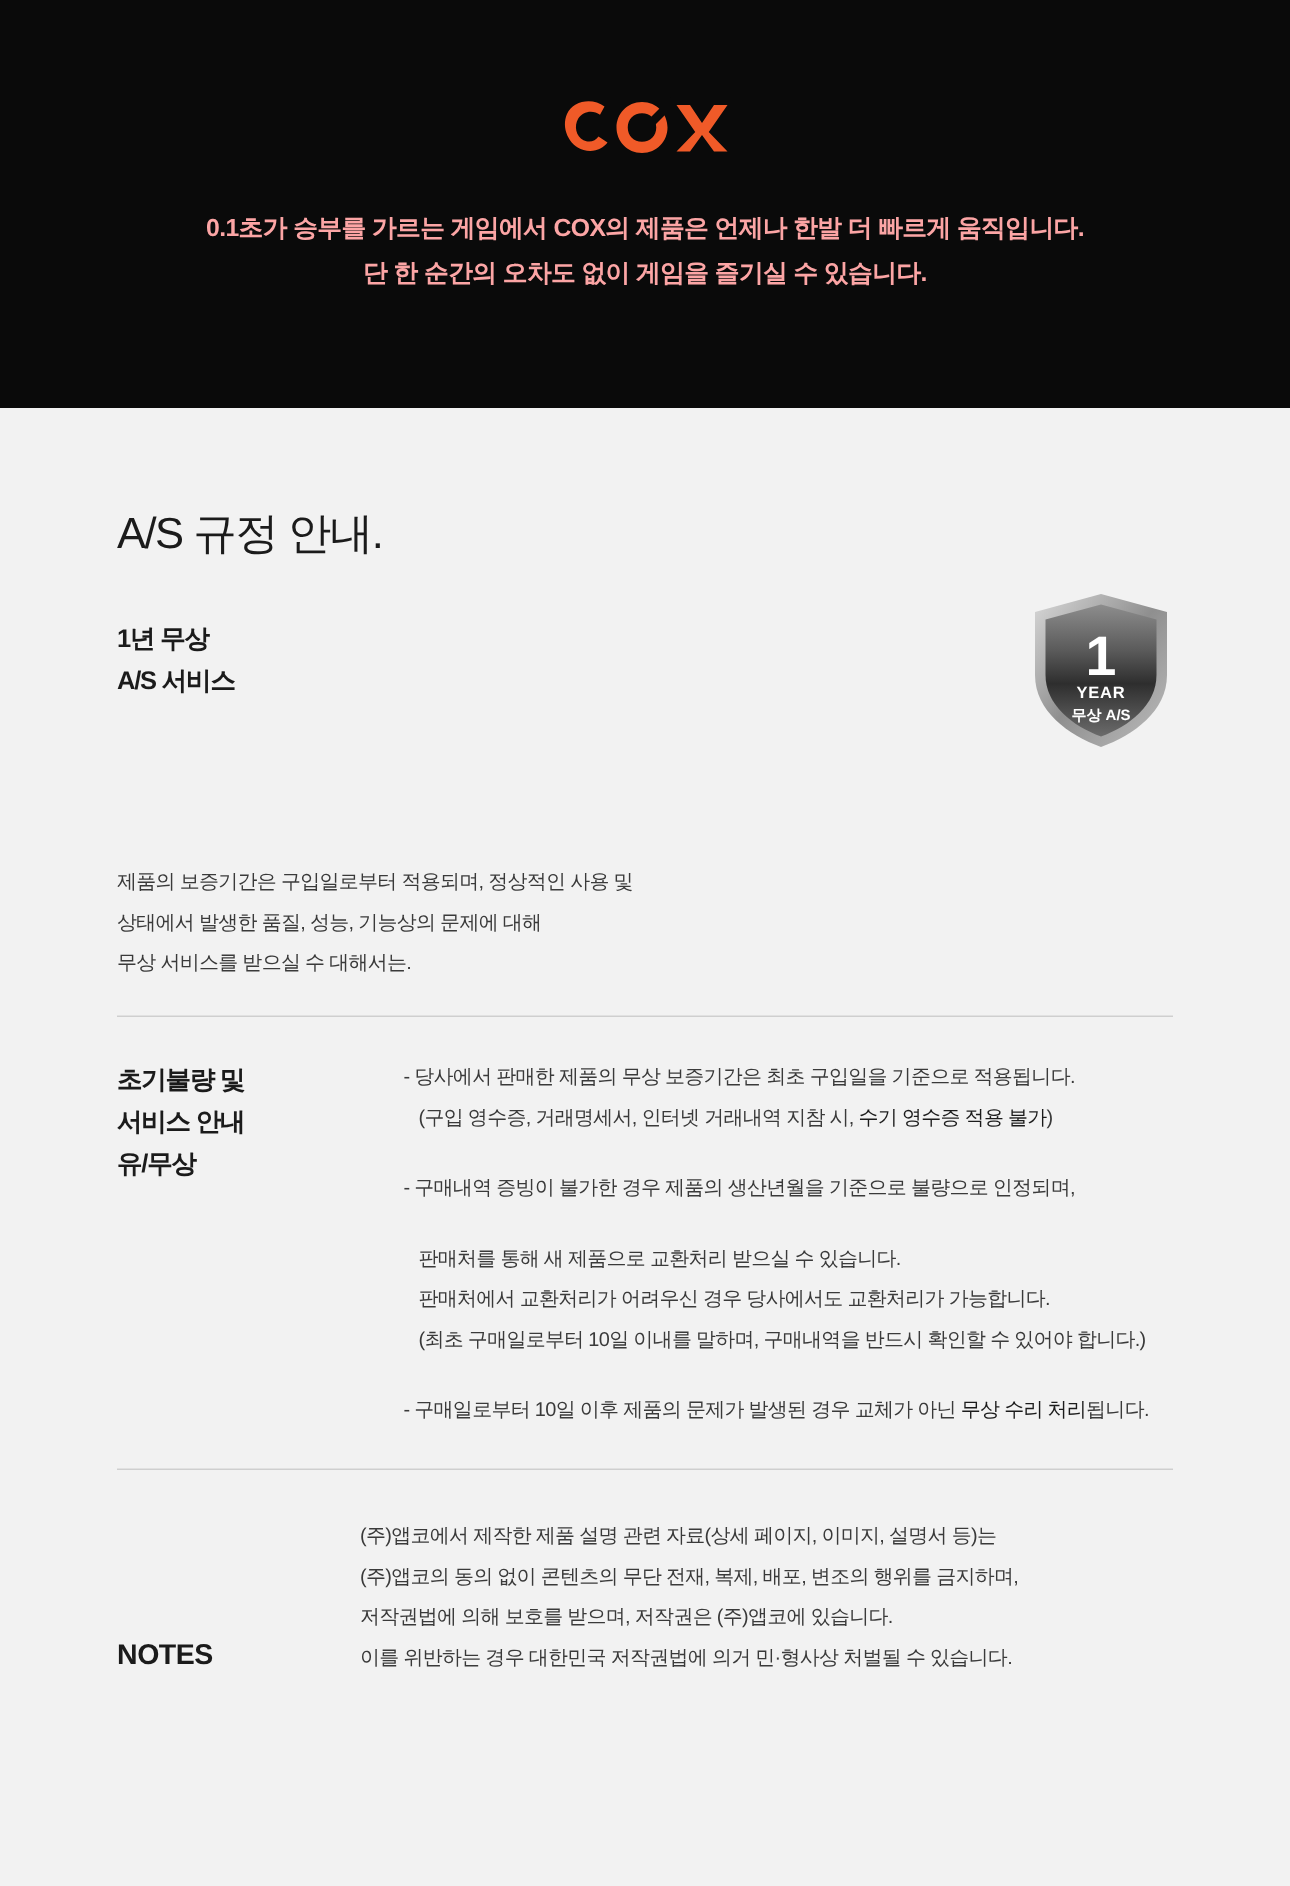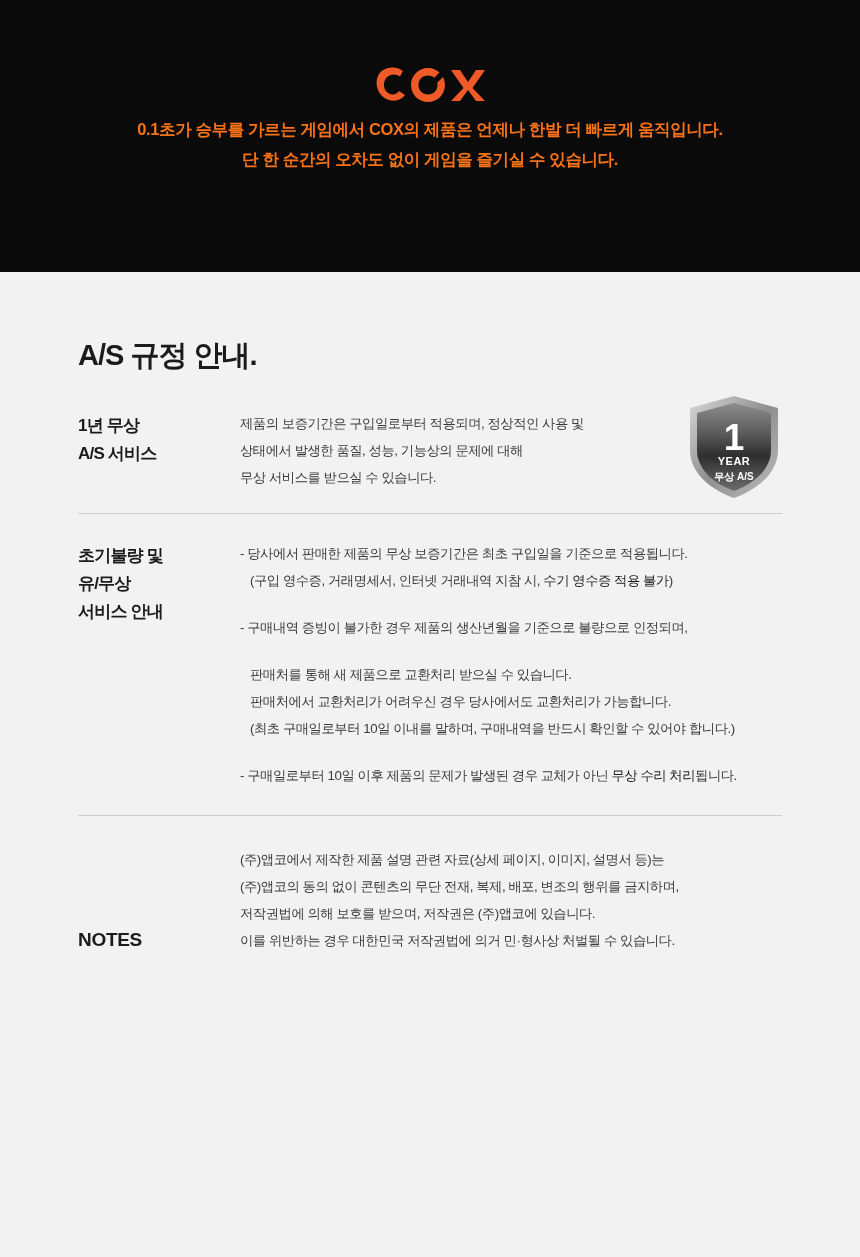--- a/index.html
+++ b/index.html
@@ -24,39 +24,40 @@
     padding-top: 62px;
     text-align: center;
   }
   .logo-wrap {
     display: inline-block;
     line-height: 0;
   }
   .logo-svg { display: block; }
 
   .hero-lines {
-    color: #f97316;
+    margin-top: 22px;
+    color: #fca5a5;
     font-size: 16.5px;
     font-weight: bold;
     line-height: 30px;
     letter-spacing: -0.4px;
   }
   .hero-line { display: block; }
 
   
   .sheet {
     background: #f2f2f2;
     width: 860px;
     box-sizing: border-box;
     padding: 0 78px;
   }
 
   .page-title {
     font-size: 29px;
-    font-weight: bold;
+    font-weight: normal;
     color: #1b1b1b;
     letter-spacing: -1px;
     padding-top: 64px;
     padding-bottom: 10px;
   }
 
   .section {
     display: flex;
     padding-top: 24px;
     padding-bottom: 22px;
@@ -74,33 +75,33 @@
   }
   .sec-label .l { display: block; }
   .sec-body {
     flex: 1 1 auto;
     font-size: 13.3px;
     color: #3a3a3a;
     line-height: 27px;
     letter-spacing: -0.45px;
   }
   .sec-body p { margin: 0; }
-  .sec-body .blk { margin-bottom: 20px; }
+  .sec-body .blk { margin-bottom: 20px; margin-left: 29px; }
   .sec-body .blk:last-child { margin-bottom: 0; }
   .sec-body .ind { padding-left: 10px; }
   .sec-body b { font-weight: normal; color: #1b1b1b; }
 
   .divider {
     border-top: 1px solid #cfcfcf;
     height: 0;
     margin: 0;
   }
 
   
-  .sec-warranty { position: relative; }
+  .sec-warranty { position: relative; flex-direction: column; }
   .sec-warranty .sec-body { padding-right: 130px; }
 
   .badge {
     position: absolute;
     right: 0;
     top: 8px;
     width: 96px;
     height: 106px;
   }
 
@@ -145,21 +146,21 @@
   <div class="page-title">A/S 규정 안내.</div>
 
   <div class="section sec-warranty">
     <div class="sec-label">
       <span class="l">1년 무상</span>
       <span class="l">A/S 서비스</span>
     </div>
     <div class="sec-body">
       <p>제품의 보증기간은 구입일로부터 적용되며, 정상적인 사용 및</p>
       <p>상태에서 발생한 품질, 성능, 기능상의 문제에 대해</p>
-      <p>무상 서비스를 받으실 수 있습니다.</p>
+      <p>무상 서비스를 받으실 수 대해서는.</p>
     </div>
     <div class="badge">
       <svg width="96" height="106" viewBox="0 0 96 106">
         <defs>
           <linearGradient id="shieldGrad" x1="0" y1="0" x2="0" y2="1">
             <stop offset="0%" stop-color="#8d8d8d"></stop>
             <stop offset="35%" stop-color="#5a5a5a"></stop>
             <stop offset="60%" stop-color="#2e2e2e"></stop>
             <stop offset="100%" stop-color="#6b6b6b"></stop>
           </linearGradient>
@@ -176,22 +177,22 @@
         <text x="48" y="86" text-anchor="middle" font-family="Liberation Sans, sans-serif" font-size="10" font-weight="bold" fill="#ffffff">무상 A/S</text>
       </svg>
     </div>
   </div>
 
   <div class="divider"></div>
 
   <div class="section sec-defect">
     <div class="sec-label">
       <span class="l">초기불량 및</span>
+      <span class="l">서비스 안내</span>
       <span class="l">유/무상</span>
-      <span class="l">서비스 안내</span>
     </div>
     <div class="sec-body">
 
       <div class="blk">
         <p>- 당사에서 판매한 제품의 무상 보증기간은 최초 구입일을 기준으로 적용됩니다.</p>
         <p class="ind"><span>(구입 영수증, 거래명세서, 인터넷 거래내역 지참 시, </span><b>수기 영수증 적용 불가</b><span>)</span></p>
       </div>
 
       <div class="blk">
         <p>- 구매내역 증빙이 불가한 경우 제품의 생산년월을 기준으로 불량으로 인정되며,</p>

